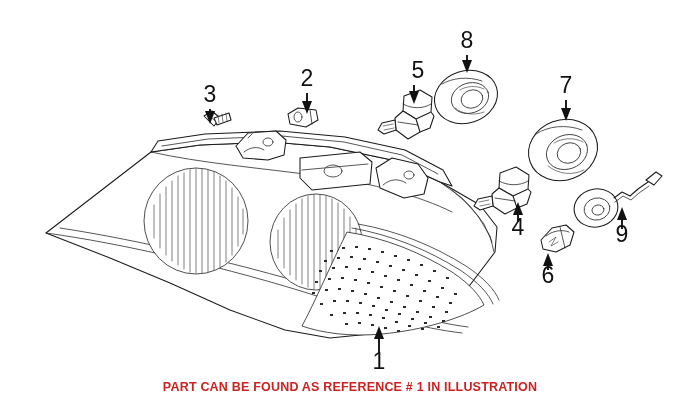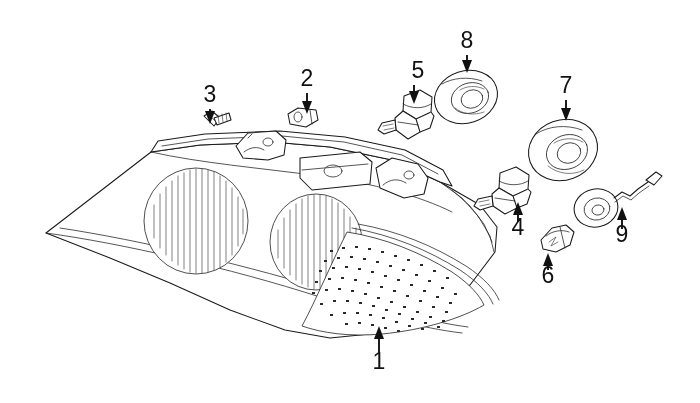--- a/index.html
+++ b/index.html
@@ -383,14 +383,15 @@
     <text class="callout-num" x="518" y="235">4</text>
     <text class="callout-num" x="418" y="78">5</text>
     <text class="callout-num" x="548" y="283">6</text>
     <text class="callout-num" x="566" y="93">7</text>
     <text class="callout-num" x="467" y="48">8</text>
     <text class="callout-num" x="622" y="242">9</text>
   </g>
 
 </svg>
 
+<div id="caption">PART CAN BE FOUND AS REFERENCE # 1 IN ILLUSTRATION</div>
 
 </div>
 
 </body></html>

